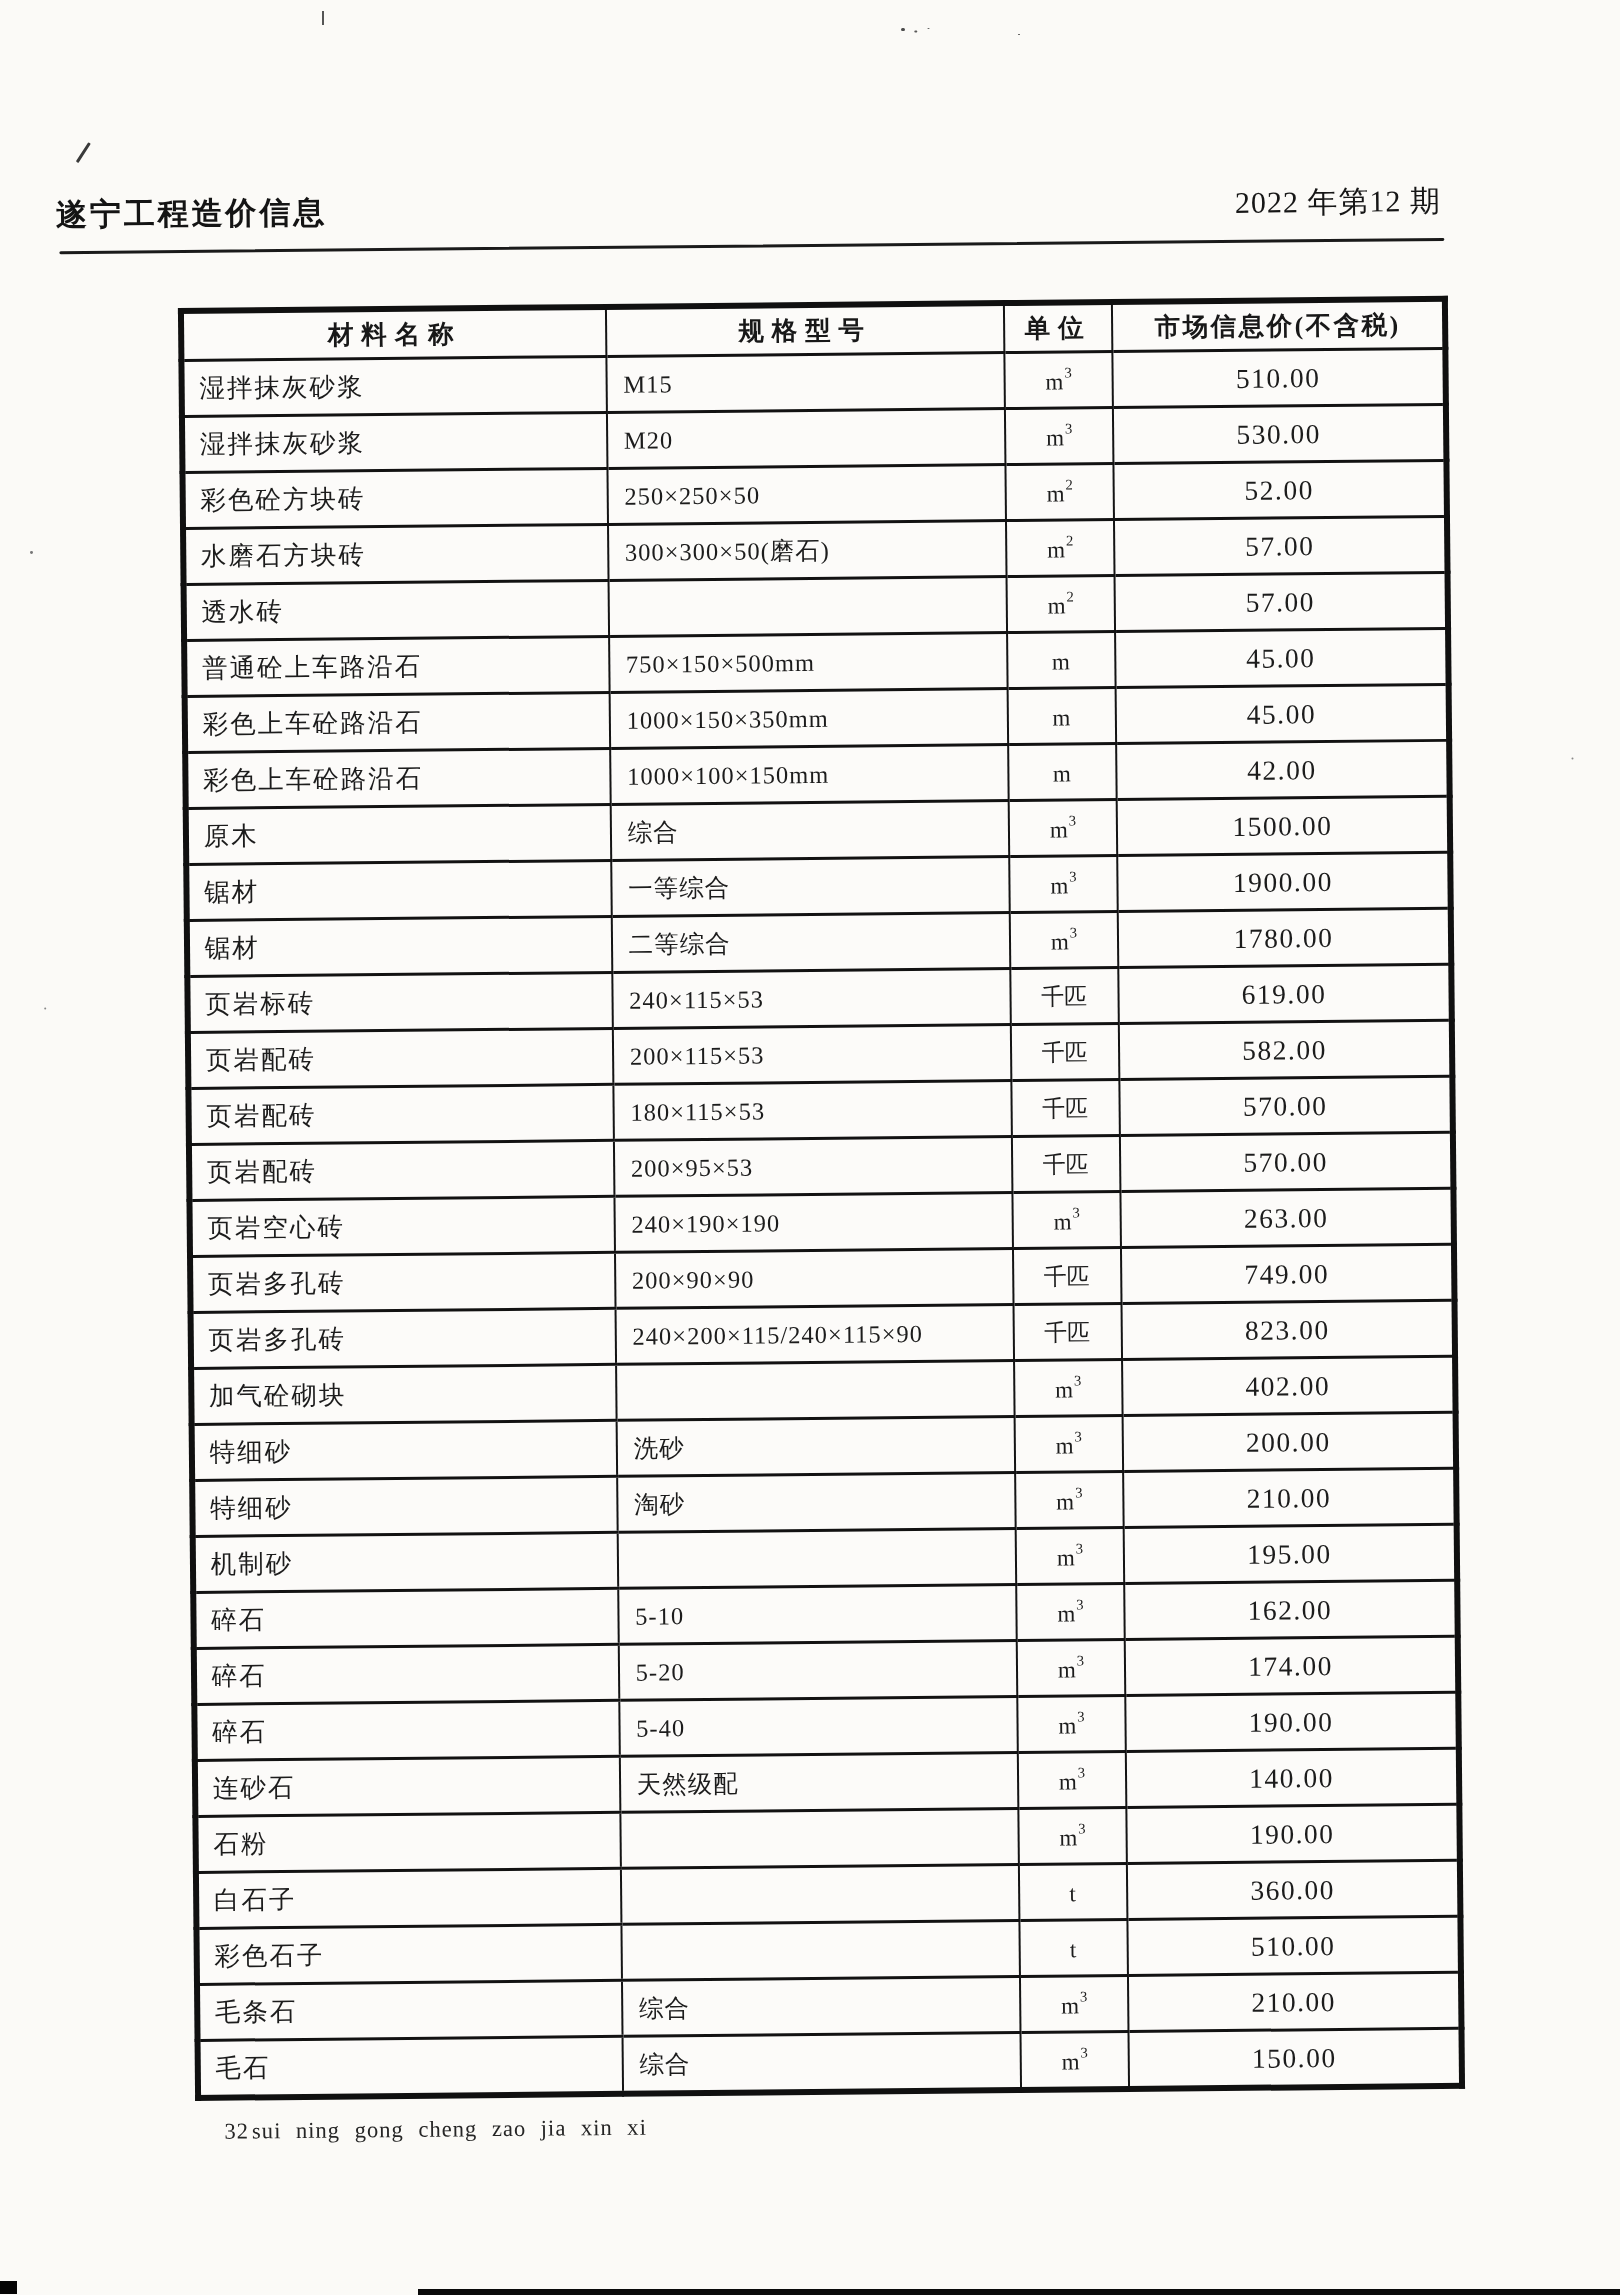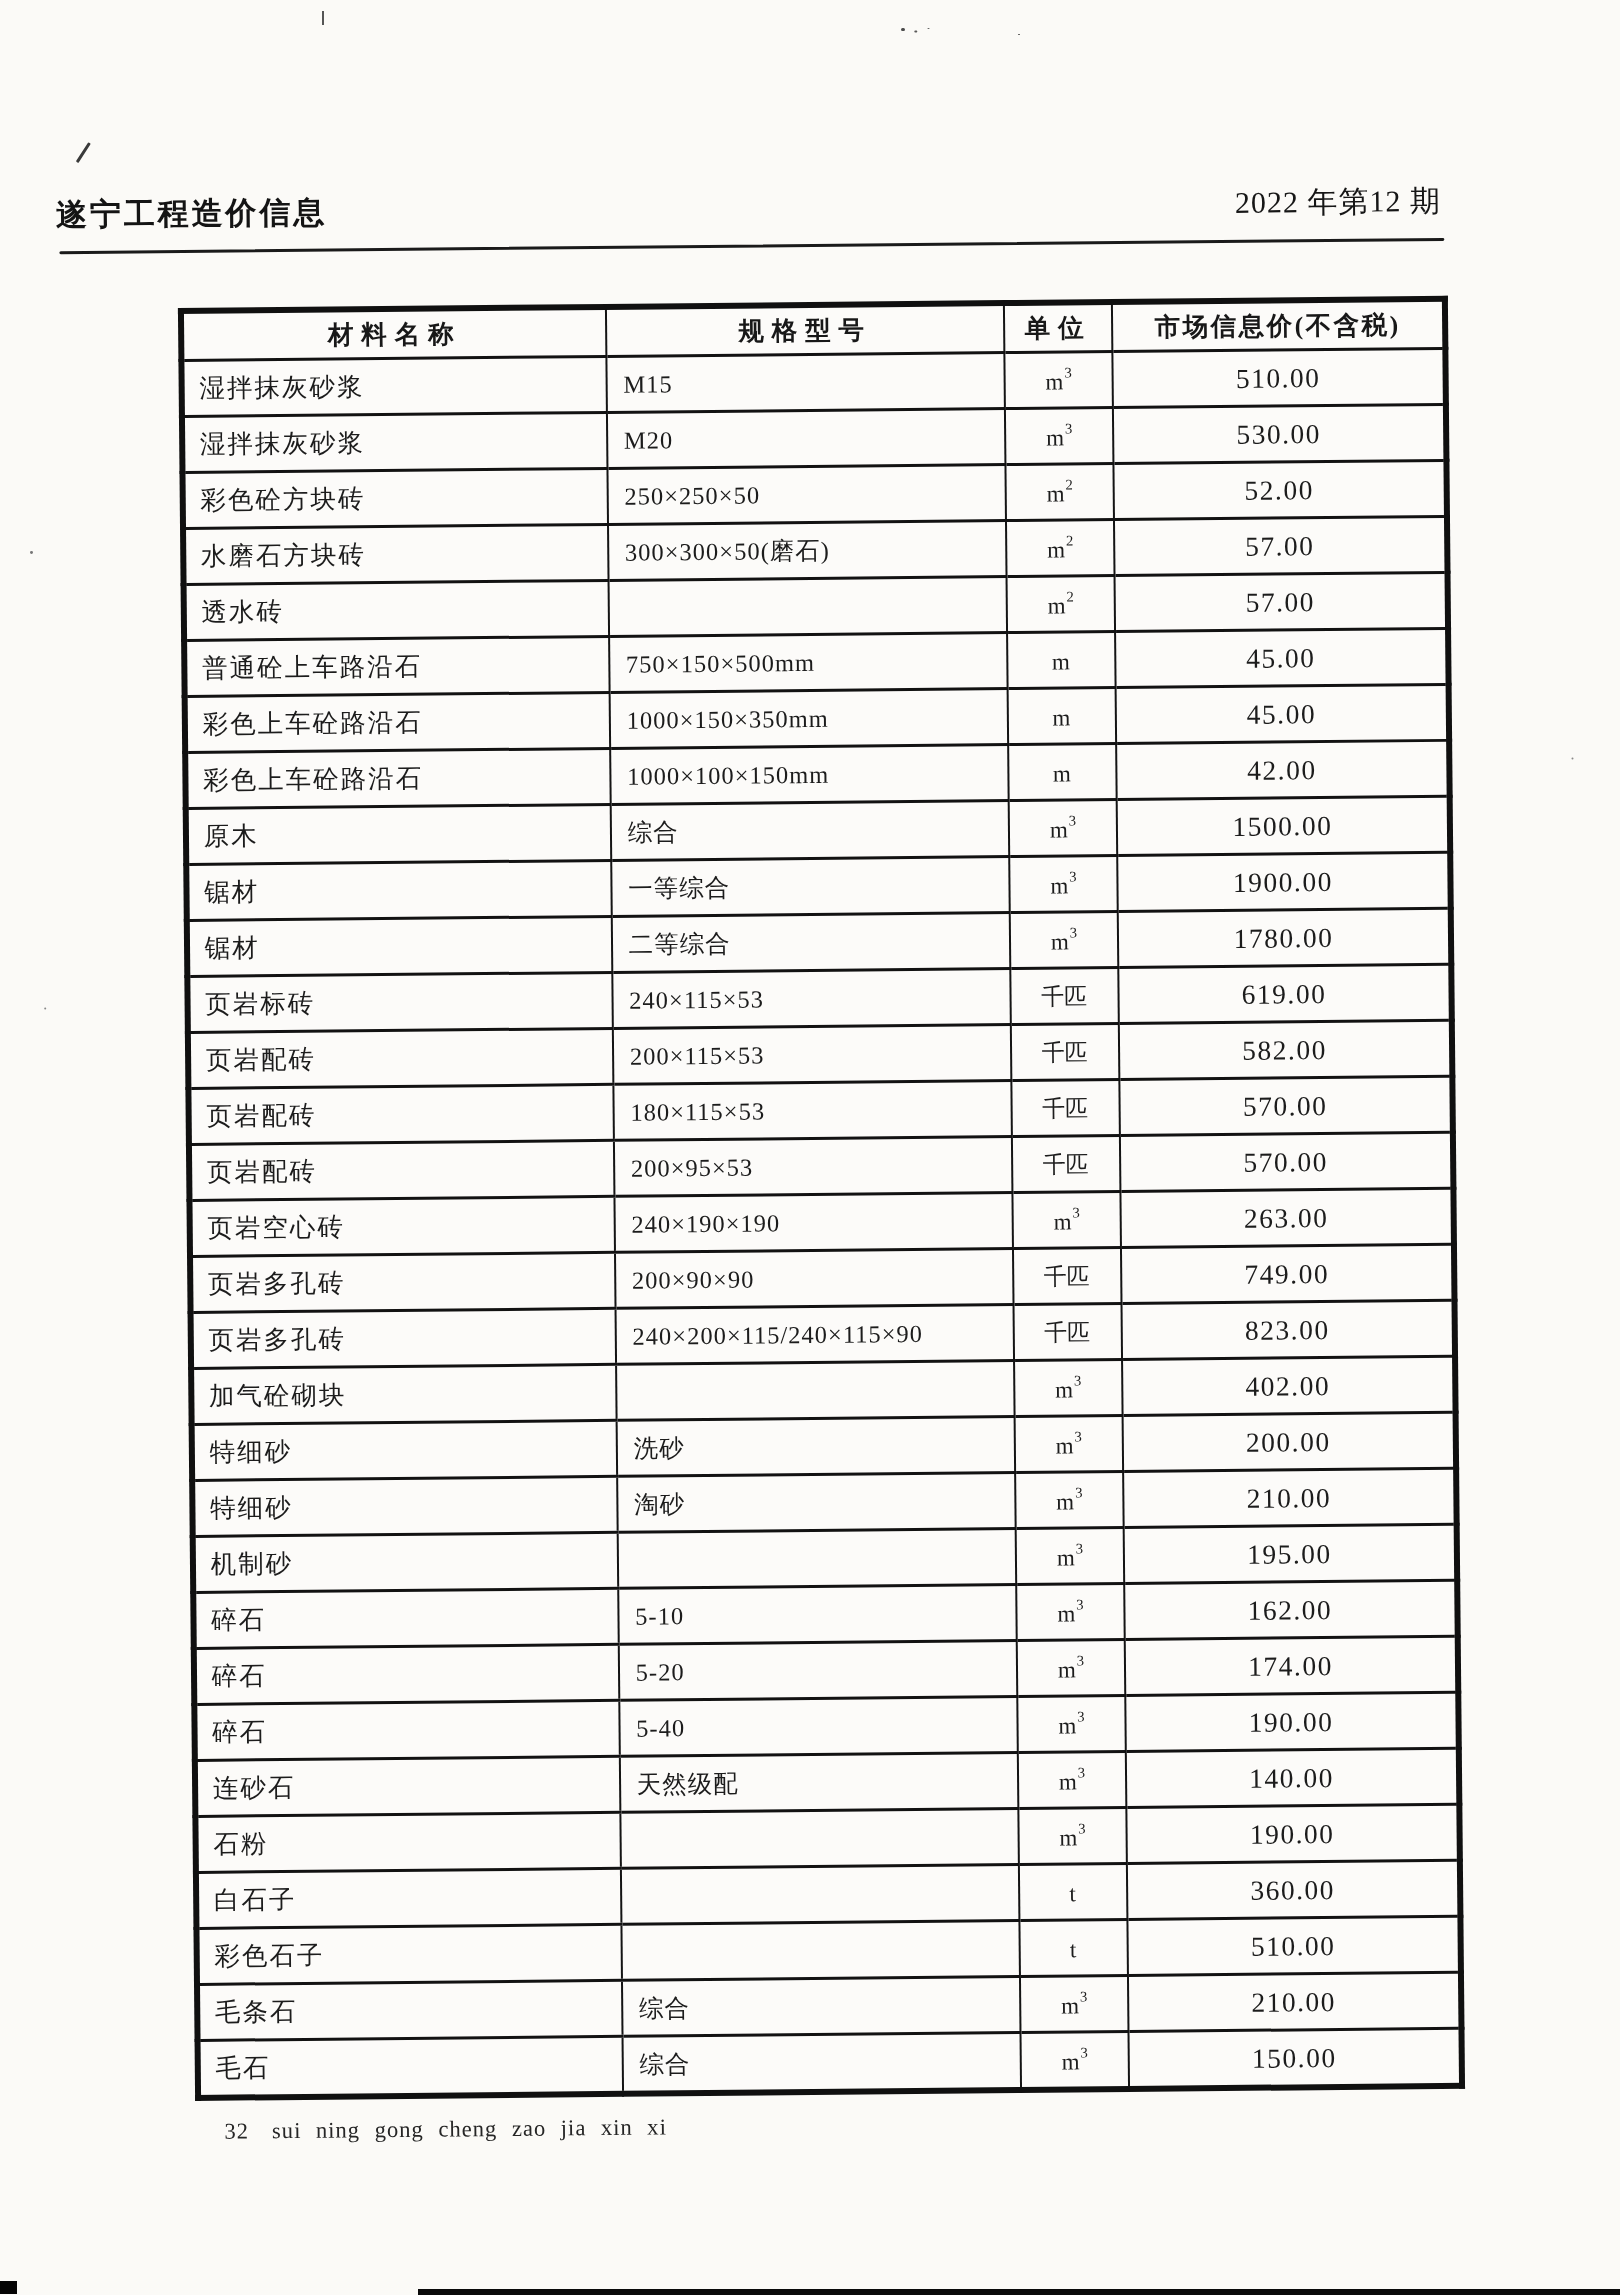--- a/index.html
+++ b/index.html
@@ -60,21 +60,21 @@
   td.c-name  { text-align:left; padding-left:14.7px; font-size:25.5px; letter-spacing:2px; }
   td.c-spec  { text-align:left; padding-left:15.7px; font-size:24.5px; letter-spacing:1px; }
   td.c-unit  { text-align:center; font-size:23px; }
   td.c-unit sup { font-size:14.7px; vertical-align:11.8px; margin-left:1px; }
   td.c-price { text-align:center; font-size:27.5px; letter-spacing:1.5px; }
   
   .page-footer {
     position:absolute; left:215px; top:2113px;
     font-size:22.6px; color:#262626; letter-spacing:1px; word-spacing:7.9px;
   }
-  .page-footer .pageno { margin-right:23px;text-align:right; }
+  .page-footer .pageno { margin-right:3px;text-align:right; }
   
   .artifact { position:absolute; background:#000; }
   .a-stroke-topleft { left:82px; top:141px; width:2.5px; height:22.6px; background:#3a3a3a; transform:rotate(33deg); border-radius:1px; }
   .a-tick-top1 { left:322px; top:10.8px; width:2px; height:14.7px; background:#555; }
   .a-dots-top  { left:901px; top:27.5px; width:3.9px; height:3.9px; background:#4a4a4a; border-radius:50%;
                  box-shadow:12.8px 2px 0 -0.5px #5a5a5a, 25.5px -1px 0 -1px #666, 116px 4.9px 0 -1px #555; }
   .a-dot-mid   { left:30px; top:551px; width:2.9px; height:2.9px; background:#777; border-radius:50%;
                  box-shadow:13.7px 456px 0 -0.5px #888, 1541px 206px 0 -0.5px #8a8a8a; }
   .a-corner-nub { left:0px; top:2281px; width:16.7px; height:12.8px; background:#050505; }
   .a-bottom-bar { left:418px; top:2289px; width:1202px; height:6.9px; background:#0a0a0a; }

